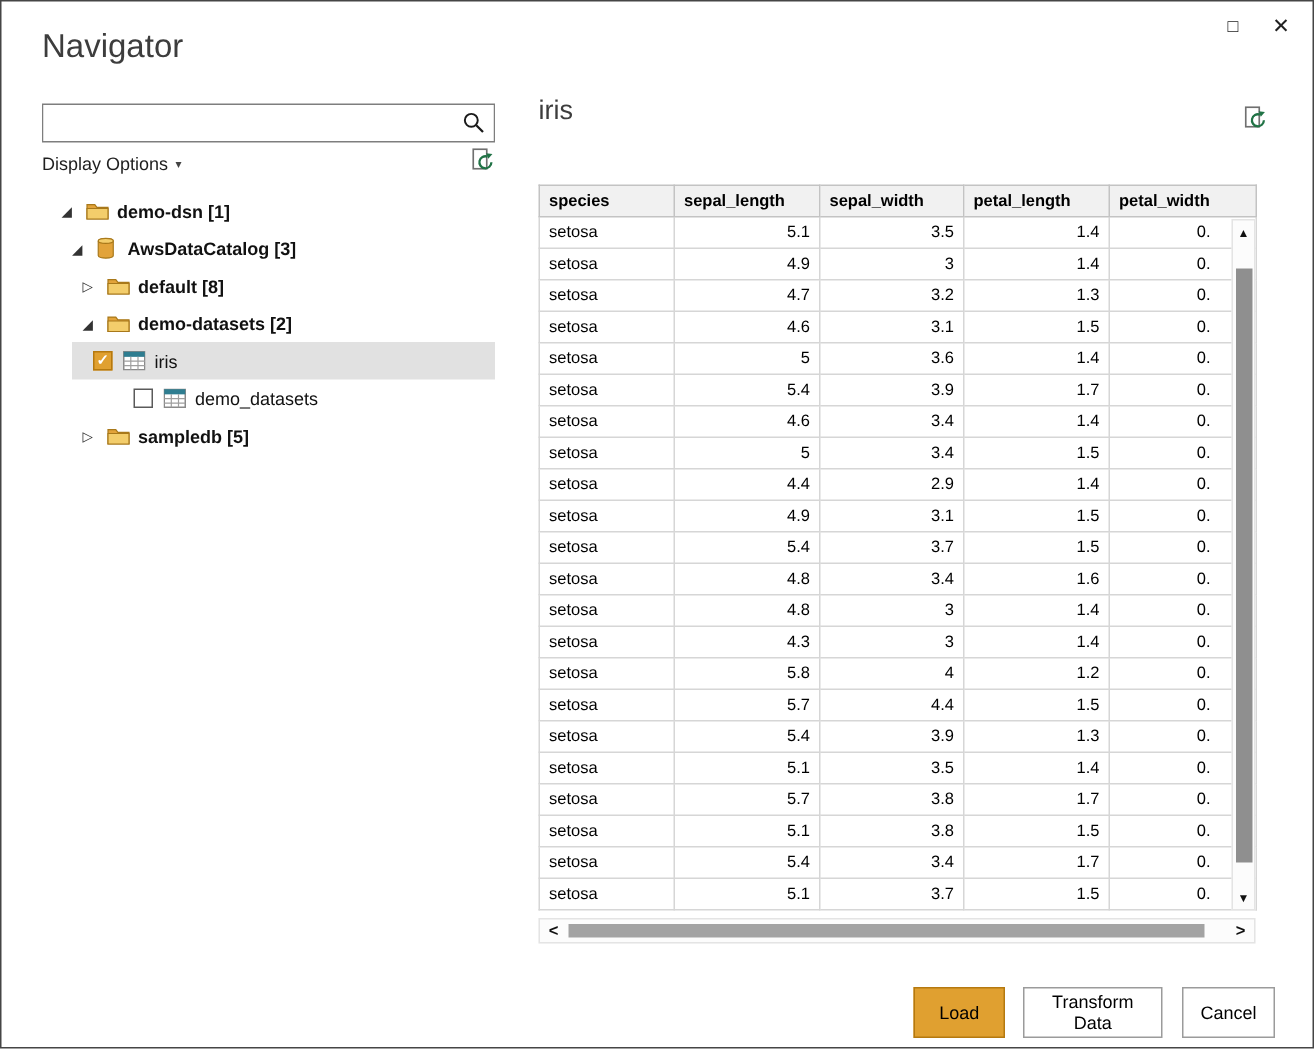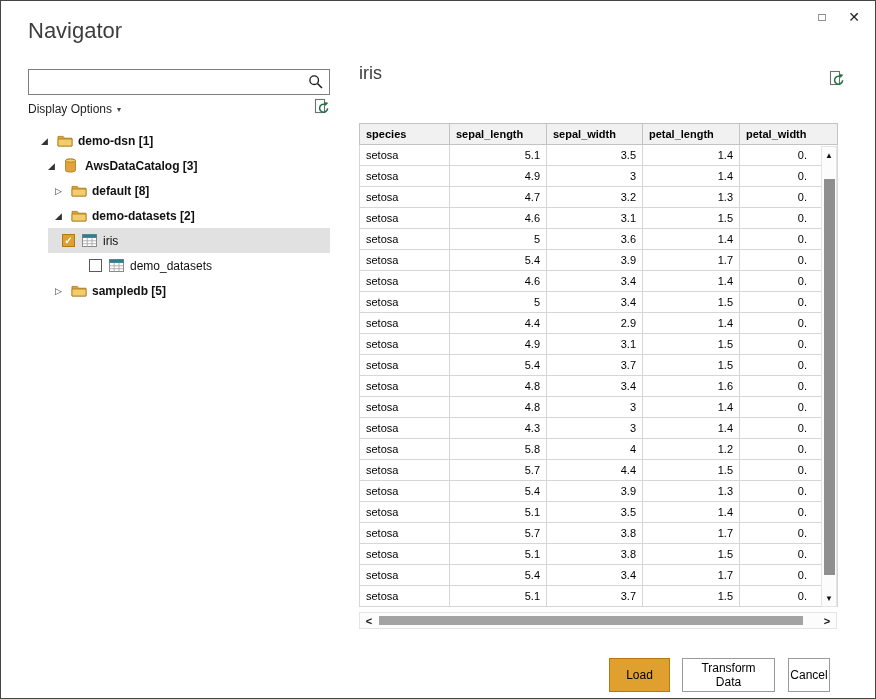--- a/index.html
+++ b/index.html
@@ -69,21 +69,21 @@
 
   .hscroll{position:absolute;left:358px;top:611px;width:478px;height:17px;background:#fcfcfc;border:1px solid #e4e4e4;}
   .hscroll .arr{position:absolute;top:0;width:16px;height:15px;display:flex;align-items:center;justify-content:center;font-size:11px;font-weight:bold;color:#111;cursor:pointer;}
   .hscroll .arr.left{left:1px;}
   .hscroll .arr.right{right:1px;}
   .hthumb{position:absolute;left:19px;top:3px;width:424px;height:9px;background:#a3a3a3;cursor:pointer;}
 
   .btn{position:absolute;top:657px;height:24px;font-size:12px;font-family:"Liberation Sans",sans-serif;display:flex;align-items:center;justify-content:center;cursor:pointer;padding:16px;}
   #btn-load{left:608px;width:61px;background:var(--accent);border:1px solid var(--accent-border);color:#000;}
   #btn-transform{left:681px;width:93px;background:#fff;border:1px solid #9b9b9b;color:#000;}
-  #btn-cancel{left:787px;width:42px;background:#fff;border:1px solid #9b9b9b;color:#000;}
+  #btn-cancel{left:787px;width:62px;background:#fff;border:1px solid #9b9b9b;color:#000;}
 </style>
 </head>
 <body>
 
 <div class="window">
 
   <div class="winbtn" id="btn-max">
     <span>□</span>
   </div>
   <div class="winbtn" id="btn-close">

